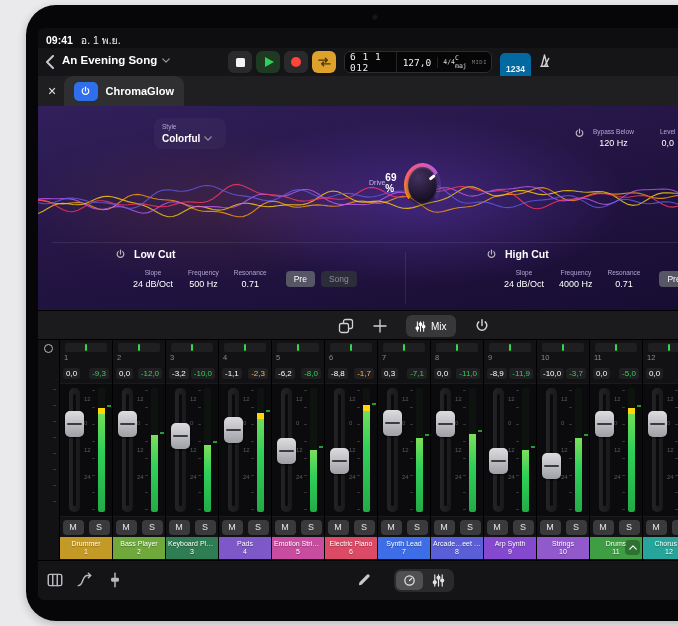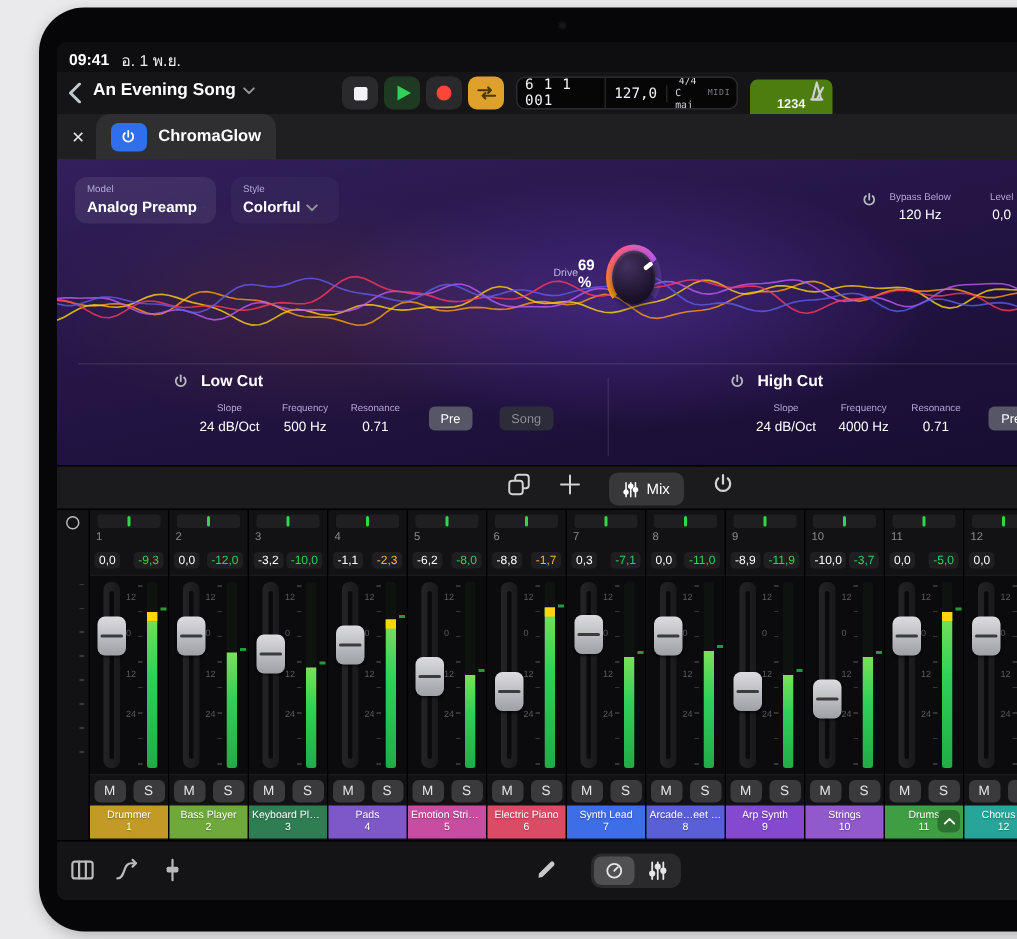--- a/index.html
+++ b/index.html
@@ -24,24 +24,24 @@
   .tbtn{width:24px;height:22px;border:none;border-radius:6px;background:#2a2a2c;display:flex;align-items:center;justify-content:center;padding:0}
   .tbtn .sq{width:9px;height:9px;border-radius:1.5px;background:#f2f2f7}
   .tbtn.playing{background:#1f3a22}
   .tbtn .tri{width:0;height:0;border-left:9px solid #30d158;border-top:5.5px solid transparent;border-bottom:5.5px solid transparent;margin-left:2px}
   .tbtn .dot{width:10px;height:10px;border-radius:50%;background:#ff453a}
   .tbtn.cycle{background:#dda12c}
   .tbtn.cycle svg{width:13px;height:10px;stroke:#4a3600;stroke-width:1.5;fill:none;stroke-linecap:round;stroke-linejoin:round}
   .lcd{position:absolute;left:306px;top:3px;width:148px;height:22px;background:#060607;border:1px solid #2c2c2e;border-radius:6px;display:flex;align-items:center;color:#f2f2f7;font-family:"DejaVu Sans Mono",monospace;overflow:hidden}
   .lcd-pos{font-size:9.5px;padding:0 5px;letter-spacing:.5px;border-right:1px solid #232325}
   .lcd-tempo{font-size:9.5px;padding:0 6px;border-right:1px solid #232325}
-  .lcd-stack{display:flex;flex-direction:column;align-items:center;padding:0 5px;line-height:8px}
+  .lcd-stack{display:flex;flex-direction:row;align-items:center;padding:0 5px;line-height:8px}
   .lcd-stack span{font-size:6.5px;color:#d8d8dc}
   .lcd-midi{font-size:5.5px;color:#7c7c80;letter-spacing:.5px;margin-left:auto;padding-right:4px}
-  .countin{position:absolute;left:462px;top:5px;height:32px;border:none;border-radius:5px;background:#4d7c0f;color:#f2f2f7;font-size:8.5px;font-weight:bold;padding:0 18px;font-family:inherit}
+  .countin{position:absolute;left:462px;top:5px;height:32px;border:none;border-radius:5px;background:#0369a1;color:#f2f2f7;font-size:8.5px;font-weight:bold;padding:0 6px;font-family:inherit}
   .metro{position:absolute;left:498px;top:4px;width:17px;height:17px;stroke:#d1d1d6;stroke-width:1.3;fill:none;stroke-linecap:round;stroke-linejoin:round}
 
   
   .plugin-header{position:relative;height:30px;background:#1f1f21}
   .closex{position:absolute;left:10px;top:6px;font-size:14px;color:#e5e5ea;line-height:18px}
   .plugin-tab{position:absolute;left:26px;top:0;height:30px;width:120px;background:#2f2f31;border-radius:9px 9px 0 0;display:flex;align-items:center;gap:8px;padding:0 10px}
   .pwr-btn{width:26px;height:19px;border:none;border-radius:5px;background:#2f6fed;display:flex;align-items:center;justify-content:center;padding:0}
   .pico{width:11px;height:11px;stroke:#fff;stroke-width:1.5;fill:none;stroke-linecap:round}
   .plugin-name{color:#fff;font-size:11px;font-weight:bold;white-space:nowrap}
 
@@ -69,28 +69,28 @@
   .knob-ind{position:absolute;inset:0}
   .knob-ind::before{content:'';position:absolute;left:50%;top:6px;width:3px;height:7px;margin-left:-1.5px;border-radius:2px;background:#fff}
   .hdiv{position:absolute;left:14px;right:0;top:136px;height:1px;background:rgba(255,255,255,.09)}
   .vdiv{position:absolute;left:367px;top:146px;width:1px;height:52px;background:rgba(255,255,255,.09)}
   .cut{position:absolute;top:142px}
   .cut.low{left:69px;width:300px}
   .cut.high{left:440px;width:260px}
   .cut-head{display:flex;align-items:center;gap:8px;margin-left:8px}
   .cut-title{font-size:10.5px;font-weight:bold;color:#fff}
   .cut-params{display:flex;gap:15px;margin:9px 0 0 26px;align-items:center}
-  .pp{display:flex;gap:18px;margin-left:4px}
+  .pp{display:flex;gap:6px;margin-left:4px}
   .ppb{border:none;font-family:inherit;font-size:8.5px;padding:3px 8px;border-radius:4px}
   .ppb.on{background:#565666;color:#fff}
   .ppb.off{background:#2c2c3a;color:#8e8e96}
 
   
   .mixer-toolbar{position:relative;height:30px;background:#1b1b1d;border-top:1px solid #000;border-bottom:1px solid #000}
-  .mt-group{position:absolute;left:300px;top:4px;display:flex;align-items:flex-start;gap:18px}
+  .mt-group{position:absolute;left:300px;top:4px;display:flex;align-items:center;gap:18px}
   .mt-icon{width:16px;height:16px;stroke:#d1d1d6;stroke-width:1.3;fill:none;stroke-linecap:round;stroke-linejoin:round}
   .mix-btn{height:22px;border:none;border-radius:6px;background:#38383a;color:#fff;font-size:10px;display:flex;align-items:center;gap:5px;padding:0 9px;font-family:inherit}
   .mix-ico{width:11px;height:11px;stroke:#fff;stroke-width:1.3;fill:none;stroke-linecap:round}
 
   
   .mixer{position:relative;height:220px;background:#000;overflow:hidden}
   .scale-col{position:absolute;left:0;top:0;width:22px;height:220px;background:#121214;border-right:1px solid #000}
   .pan-icon{position:absolute;top:4px;left:6px;width:9px;height:9px;border:1.5px solid #b9b9be;border-radius:50%}
   .col-dashes{position:absolute;right:3px;top:49px;width:3px;height:124px;background:repeating-linear-gradient(180deg,#38383c 0 1px,transparent 1px 16px)}
   .channels{position:absolute;left:22px;top:0;height:220px;display:flex}
@@ -162,21 +162,21 @@
           <button class="tbtn">
               <i class="dot"></i>
             </button>
           <button class="tbtn cycle">
               <svg viewBox="0 0 14 10">
                 <path d="M1 3h9M8 1l2 2-2 2M13 7H4M6 5L4 7l2 2"></path>
               </svg>
             </button>
         </div>
         <div class="lcd">
-          <span class="lcd-pos">6 1 1 001</span>
+          <span class="lcd-pos">6 1 1 012</span>
           <span class="lcd-tempo">127,0</span>
           <span class="lcd-stack">
             <span>4/4</span>
             <span>C maj</span>
           </span>
           <span class="lcd-midi">MIDI</span>
         </div>
         <button class="countin">1234</button>
         <svg class="metro" viewBox="0 0 16 16">
             <path d="M5.2 13.5L8 2.8l2.8 10.7z"></path>
@@ -201,29 +201,20 @@
       <div class="plugin-body">
         <div class="pb-glow"></div>
         <svg id="waveform" viewBox="0 0 652 88" preserveAspectRatio="none">
             <path d="M0 44.0 L5 44.6 L10 45.8 L15 47.0 L20 47.8 L25 48.0 L30 47.4 L35 46.7 L40 46.4 L45 47.0 L50 48.5 L55 50.7 L60 52.7 L65 53.7 L70 53.2 L75 50.9 L80 47.5 L85 43.7 L90 40.5 L95 38.7 L100 38.4 L105 39.3 L110 40.9 L115 42.3 L120 43.3 L125 43.7 L130 44.0 L135 44.5 L140 45.7 L145 47.7 L150 50.1 L155 52.4 L160 54.2 L165 55.2 L170 55.4 L175 55.4 L180 55.7 L185 56.6 L190 58.1 L195 59.7 L200 60.8 L205 60.6 L210 58.8 L215 55.7 L220 51.8 L225 48.3 L230 45.9 L235 45.1 L240 45.9 L245 47.7 L250 49.6 L255 50.9 L260 51.3 L265 50.8 L270 49.9 L275 49.1 L280 48.9 L285 49.2 L290 49.9 L295 50.2 L300 50.0 L305 49.0 L310 47.6 L315 46.1 L320 45.2 L325 45.1 L330 45.8 L335 46.6 L340 47.1 L345 46.7 L350 45.3 L355 43.2 L360 41.3 L365 40.2 L370 40.8 L375 43.1 L380 46.6 L385 50.4 L390 53.7 L395 55.7 L400 56.2 L405 55.5 L410 54.1 L415 52.8 L420 51.8 L425 51.3 L430 50.8 L435 50.0 L440 48.5 L445 46.3 L450 43.7 L455 41.3 L460 39.5 L465 38.7 L470 38.5 L475 38.5 L480 38.2 L485 37.1 L490 35.4 L495 33.4 L500 31.9 L505 31.6 L510 32.9 L515 35.6 L520 39.0 L525 42.2 L530 44.2 L535 44.7 L540 43.6 L545 41.6 L550 39.5 L555 37.8 L560 37.1 L565 37.2 L570 37.7 L575 38.1 L580 38.1 L585 37.6 L590 37.0 L595 36.7 L600 37.1 L605 38.3 L610 40.0 L615 41.5 L620 42.4 L625 42.4 L630 41.5 L635 40.3 L640 39.4 L645 39.5 L650 40.6 " fill="none" stroke="#ff9f0a" stroke-width="1.1" opacity="0.8"></path>
             <path d="M0 57.5 L5 55.3 L10 52.3 L15 49.6 L20 47.8 L25 47.3 L30 47.7 L35 48.5 L40 48.8 L45 48.2 L50 46.6 L55 44.3 L60 42.1 L65 40.6 L70 40.2 L75 41.0 L80 42.4 L85 44.1 L90 45.6 L95 46.7 L100 47.9 L105 49.3 L110 51.3 L115 53.9 L120 56.8 L125 59.3 L130 60.7 L135 60.5 L140 58.8 L145 56.1 L150 53.2 L155 51.1 L160 50.3 L165 50.8 L170 52.1 L175 53.5 L180 54.1 L185 53.7 L190 52.2 L195 50.1 L200 48.2 L205 47.2 L210 47.2 L215 48.1 L220 49.3 L225 50.3 L230 50.7 L235 50.4 L240 49.7 L245 49.1 L250 48.7 L255 48.8 L260 48.9 L265 48.6 L270 47.3 L275 45.0 L280 41.8 L285 38.5 L290 36.0 L295 35.0 L300 35.7 L305 38.0 L310 40.9 L315 43.7 L320 45.6 L325 46.3 L330 46.1 L335 45.4 L340 45.1 L345 45.7 L350 47.1 L355 49.1 L360 51.0 L365 52.2 L370 52.4 L375 51.6 L380 50.1 L385 48.5 L390 47.1 L395 46.0 L400 45.0 L405 43.6 L410 41.4 L415 38.6 L420 35.4 L425 32.6 L430 30.9 L435 30.9 L440 32.4 L445 34.9 L450 37.6 L455 39.5 L460 40.1 L465 39.3 L470 37.6 L475 35.8 L480 34.6 L485 34.5 L490 35.4 L495 36.8 L500 38.1 L505 38.6 L510 38.2 L515 37.1 L520 35.8 L525 34.8 L530 34.5 L535 34.8 L540 35.5 L545 36.0 L550 36.2 L555 35.9 L560 35.6 L565 35.8 L570 37.0 L575 39.3 L580 42.5 L585 45.8 L590 48.4 L595 49.4 L600 48.7 L605 46.3 L610 43.2 L615 40.1 L620 37.9 L625 36.9 L630 36.8 L635 37.1 L640 37.2 L645 36.5 L650 34.9 " fill="none" stroke="#ffd60a" stroke-width="1.1" opacity="0.8"></path>
             <path d="M0 43.1 L5 42.6 L10 42.6 L15 42.8 L20 42.7 L25 42.5 L30 42.6 L35 43.4 L40 45.1 L45 47.4 L50 50.0 L55 52.1 L60 53.2 L65 53.2 L70 52.3 L75 51.1 L80 50.5 L85 50.9 L90 52.4 L95 54.4 L100 56.3 L105 57.2 L110 56.6 L115 54.5 L120 51.6 L125 48.7 L130 46.5 L135 45.7 L140 46.1 L145 47.5 L150 49.0 L155 50.2 L160 50.8 L165 50.8 L170 50.6 L175 50.6 L180 50.9 L185 51.5 L190 51.7 L195 51.2 L200 49.6 L205 47.0 L210 43.8 L215 40.9 L220 38.8 L225 38.1 L230 38.5 L235 39.5 L240 40.3 L245 40.3 L250 39.1 L255 37.1 L260 35.0 L265 33.5 L270 33.5 L275 35.0 L280 37.8 L285 41.2 L290 44.5 L295 46.8 L300 48.1 L305 48.5 L310 48.5 L315 48.4 L320 48.5 L325 48.6 L330 48.3 L335 47.3 L340 45.4 L345 42.7 L350 39.9 L355 37.6 L360 36.4 L365 36.5 L370 37.4 L375 38.6 L380 39.3 L385 38.9 L390 37.4 L395 35.1 L400 33.0 L405 31.7 L410 31.8 L415 33.3 L420 35.7 L425 38.1 L430 39.7 L435 40.1 L440 39.3 L445 37.6 L450 35.8 L455 34.4 L460 33.6 L465 33.2 L470 33.0 L475 32.6 L480 31.9 L485 31.0 L490 30.5 L495 31.0 L500 32.6 L505 35.4 L510 38.7 L515 41.9 L520 44.0 L525 44.9 L530 44.4 L535 43.3 L540 42.4 L545 42.2 L550 43.1 L555 44.9 L560 47.0 L565 48.3 L570 48.4 L575 46.9 L580 44.2 L585 40.9 L590 37.9 L595 35.6 L600 34.3 L605 33.8 L610 33.7 L615 33.5 L620 33.2 L625 33.0 L630 33.2 L635 34.2 L640 36.3 L645 39.0 L650 41.9 " fill="none" stroke="#bf5af2" stroke-width="1.1" opacity="0.8"></path>
             <path d="M0 44.2 L5 44.4 L10 45.6 L15 47.9 L20 50.9 L25 53.7 L30 55.5 L35 55.8 L40 54.3 L45 51.6 L50 48.5 L55 46.0 L60 44.7 L65 44.8 L70 45.9 L75 47.3 L80 48.5 L85 49.0 L90 48.7 L95 48.2 L100 47.8 L105 47.9 L110 48.7 L115 49.7 L120 50.6 L125 50.8 L130 50.2 L135 48.9 L140 47.4 L145 46.2 L150 45.8 L155 46.1 L160 46.5 L165 46.5 L170 45.3 L175 42.7 L180 39.0 L185 34.8 L190 31.1 L195 28.9 L200 28.4 L205 29.7 L210 32.0 L215 34.6 L220 36.7 L225 38.0 L230 38.5 L235 38.7 L240 39.2 L245 40.1 L250 41.6 L255 43.3 L260 44.6 L265 45.1 L270 44.8 L275 43.9 L280 42.9 L285 42.2 L290 42.2 L295 42.8 L300 43.3 L305 43.3 L310 42.1 L315 39.8 L320 36.8 L325 33.8 L330 31.8 L335 31.4 L340 32.7 L345 35.1 L350 38.0 L355 40.3 L360 41.4 L365 41.2 L370 39.9 L375 38.2 L380 36.8 L385 35.9 L390 35.7 L395 35.7 L400 35.4 L405 34.7 L410 33.4 L415 32.0 L420 30.8 L425 30.5 L430 31.2 L435 32.6 L440 34.1 L445 35.3 L450 35.7 L455 35.4 L460 34.8 L465 34.7 L470 35.8 L475 38.3 L480 42.0 L485 46.2 L490 49.9 L495 52.2 L500 52.8 L505 51.8 L510 49.6 L515 47.1 L520 45.1 L525 43.9 L530 43.3 L535 43.1 L540 42.6 L545 41.6 L550 40.2 L555 38.7 L560 37.7 L565 37.5 L570 38.1 L575 39.3 L580 40.5 L585 41.2 L590 41.2 L595 40.5 L600 39.7 L605 39.5 L610 40.5 L615 42.6 L620 45.6 L625 48.5 L630 50.6 L635 51.1 L640 50.1 L645 47.8 L650 45.1 " fill="none" stroke="#ff375f" stroke-width="1.1" opacity="0.8"></path>
             <path d="M0 46.5 L5 47.6 L10 47.7 L15 46.7 L20 45.0 L25 43.3 L30 42.1 L35 42.0 L40 42.7 L45 43.9 L50 45.2 L55 46.1 L60 46.5 L65 46.7 L70 47.1 L75 48.1 L80 49.5 L85 51.1 L90 52.2 L95 52.1 L100 50.4 L105 47.2 L110 43.1 L115 39.0 L120 35.8 L125 34.1 L130 33.7 L135 34.3 L140 35.1 L145 35.3 L150 34.6 L155 33.1 L160 31.2 L165 29.8 L170 29.5 L175 30.3 L180 32.2 L185 34.5 L190 36.6 L195 38.2 L200 39.2 L205 39.9 L210 40.6 L215 41.6 L220 42.9 L225 44.1 L230 44.8 L235 44.3 L240 42.5 L245 39.8 L250 36.9 L255 34.6 L260 33.6 L265 34.2 L270 36.1 L275 38.5 L280 40.6 L285 41.6 L290 41.4 L295 40.2 L300 38.6 L305 37.5 L310 37.2 L315 37.9 L320 39.2 L325 40.4 L330 41.1 L335 40.8 L340 39.7 L345 38.2 L350 36.8 L355 35.9 L360 35.4 L365 35.1 L370 34.5 L375 33.3 L380 31.6 L385 29.7 L390 28.4 L395 28.3 L400 29.9 L405 33.1 L410 37.2 L415 41.4 L420 44.8 L425 46.8 L430 47.3 L435 46.8 L440 46.1 L445 45.9 L450 46.6 L455 48.1 L460 49.9 L465 51.2 L470 51.6 L475 51.0 L480 49.4 L485 47.5 L490 45.8 L495 44.7 L500 44.2 L505 43.9 L510 43.4 L515 42.6 L520 41.3 L525 40.1 L530 39.5 L535 40.1 L540 42.0 L545 44.9 L550 48.0 L555 50.5 L560 51.6 L565 51.0 L570 49.2 L575 46.7 L580 44.5 L585 43.4 L590 43.5 L595 44.6 L600 46.1 L605 47.3 L610 47.8 L615 47.4 L620 46.6 L625 45.9 L630 45.8 L635 46.6 L640 48.2 L645 50.0 L650 51.7 " fill="none" stroke="#5e5ce6" stroke-width="1.1" opacity="0.8"></path>
           </svg>
 
-        <div class="param-box model">
-          <span class="p-label">Model</span>
-          <span class="p-value">
-              <span>Analog Preamp</span>
-              <svg class="chev" viewBox="0 0 10 6">
-                <path d="M1 1l4 4 4-4"></path>
-              </svg>
-            </span>
-        </div>
         <div class="param-box style">
           <span class="p-label">Style</span>
           <span class="p-value">
               <span>Colorful</span>
               <svg class="chev" viewBox="0 0 10 6">
                 <path d="M1 1l4 4 4-4"></path>
               </svg>
             </span>
         </div>
 

